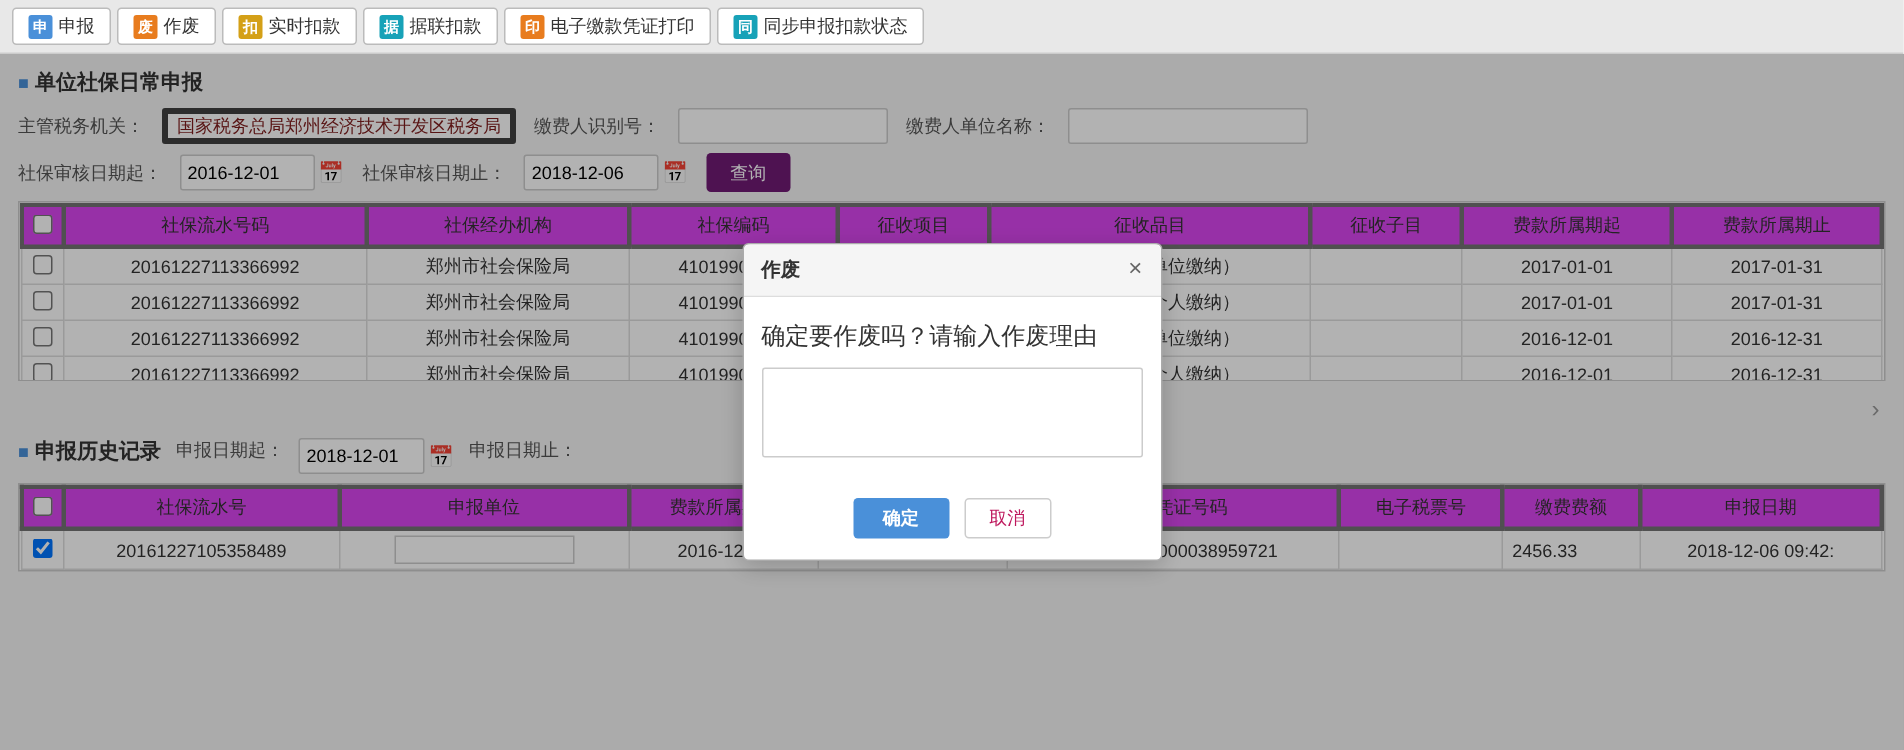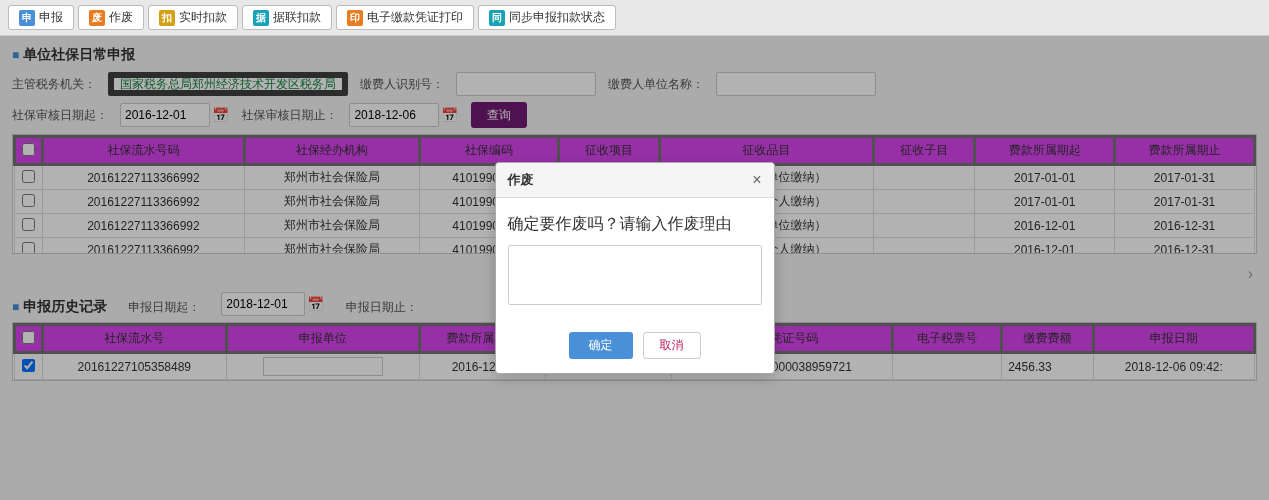--- a/index.html
+++ b/index.html
@@ -15,21 +15,21 @@
     .icon-cyan { background: #17a2b8; }
 
     
     .main { padding: 10px 12px; background: #f5f5f5; height: calc(500px - 36px); overflow: hidden; position: relative; }
 
     .section-title { font-size: 14px; font-weight: bold; color: #333; margin-bottom: 8px; display: flex; align-items: center; gap: 4px; }
     .section-title::before { content: "■"; color: #4a90d9; font-size: 12px; }
 
     .form-row { display: flex; align-items: center; gap: 12px; margin-bottom: 6px; flex-wrap: wrap; }
     .form-label { color: #555; white-space: nowrap; }
-    .form-value { background: #fff; border: 6px solid #404040; padding: 2px 6px; border-radius: 2px; height: 24px; display: flex; align-items: center; color: #15803d; }
+    .form-value { background: #fff; border: 4px solid #404040; padding: 2px 6px; border-radius: 2px; height: 24px; display: flex; align-items: center; color: #7f1d1d; }
     .form-input { background: #fff; border: 1px solid #ccc; padding: 2px 6px; border-radius: 2px; height: 24px; min-width: 140px; }
     .date-field { display: flex; align-items: center; gap: 2px; }
     .date-field input { border: 1px solid #ccc; padding: 2px 4px; height: 24px; border-radius: 2px; width: 90px; font-size: 12px; }
     .cal-icon { cursor: pointer; color: #666; font-size: 14px; }
     .query-btn { background: #701a75; color: #fff; border: none; padding: 3px 16px; border-radius: 3px; cursor: pointer; height: 26px; font-size: 12px; }
 
     
     .table-wrap { border: 1px solid #ccc; overflow-x: auto; margin-bottom: 10px; background: #fff; }
     table { width: 100%; border-collapse: collapse; font-size: 12px; }
     table th { background: #d946ef; border: 3px solid #737373; padding: 4px 6px; text-align: center; white-space: nowrap; font-weight: normal; }
@@ -43,21 +43,21 @@
     
     .modal-overlay { position: absolute; top: 0; left: 0; width: 100%; height: 100%; background: rgba(0,0,0,0.3); display: flex; align-items: center; justify-content: center; z-index: 100; }
     .modal { background: #fff; border: 1px solid #aaa; border-radius: 4px; width: 280px; box-shadow: 0 4px 16px rgba(0,0,0,0.2); }
     .modal-header { display: flex; align-items: center; justify-content: space-between; background: #f5f5f5; border-bottom: 1px solid #ddd; padding: 8px 12px; border-radius: 4px 4px 0 0; }
     .modal-title { font-size: 13px; font-weight: bold; color: #333; }
     .modal-close { cursor: pointer; color: #666; font-size: 16px; line-height: 1; }
     .modal-body { padding: 16px 12px; }
     .modal-body p { font-size: 16px; color: #333; margin-bottom: 10px; }
     .modal-body textarea { width: 100%; height: 60px; border: 1px solid #ccc; border-radius: 2px; padding: 4px; font-size: 12px; resize: none; }
     .modal-footer { display: flex; justify-content: center; gap: 10px; padding: 8px 12px 14px; }
-    .btn-confirm { background: #4a90d9; color: #fff; border: none; padding: 4px 20px; border-radius: 3px; cursor: pointer; font-size: 12px; }
+    .btn-confirm { background: #4a90d9; color: #fff; border: none; padding: 4px 20px; border-radius: 3px; cursor: pointer; font-size: 12px; font-weight: bold; }
     .btn-cancel { background: #fff; color: #be185d; border: 1px solid #ccc; padding: 4px 16px; border-radius: 3px; cursor: pointer; font-size: 12px; }
 
     .amount { text-align: left; }
   </style>
 </head>
 <body>
 
 <div class="toolbar">
   <button class="toolbar-btn">
     <span class="toolbar-icon icon-blue">申</span>
@@ -173,21 +173,21 @@
       <td></td>
       <td>2016-12-01</td>
       <td>2016-12-31</td>
     </tr>
         </tbody>
     </table>
   </div>
   <div style="text-align:right; font-size:16px; color:#999; padding: 1px 4px;">›</div>
 
   <div class="history-section">
-    <div style="display:flex; align-items:flex-end; gap:21px; margin-bottom:6px;">
+    <div style="display:flex; align-items:flex-start; gap:10px; margin-bottom:6px;">
       <div class="section-title" style="margin-bottom:0;">
         <span>申报历史记录</span>
       </div>
       <span class="form-label">申报日期起：</span>
       <div class="date-field">
         <input type="text" value="2018-12-01" style="width: 84px;">
         <span class="cal-icon">📅</span>
       </div>
       <span class="form-label">申报日期止：</span>
     </div>

